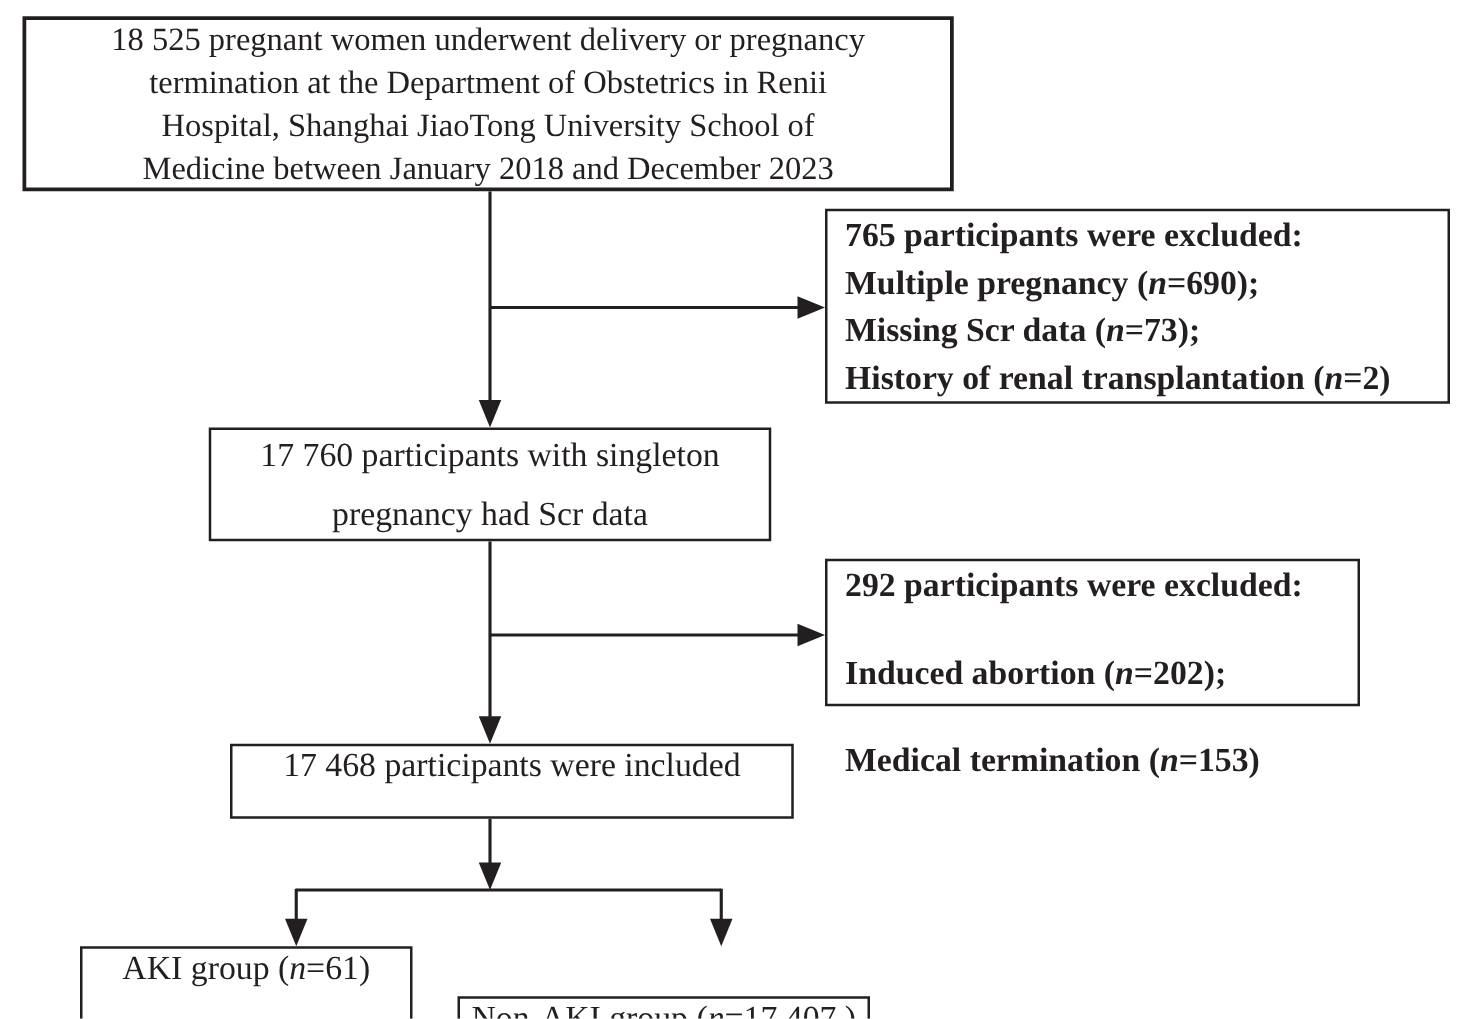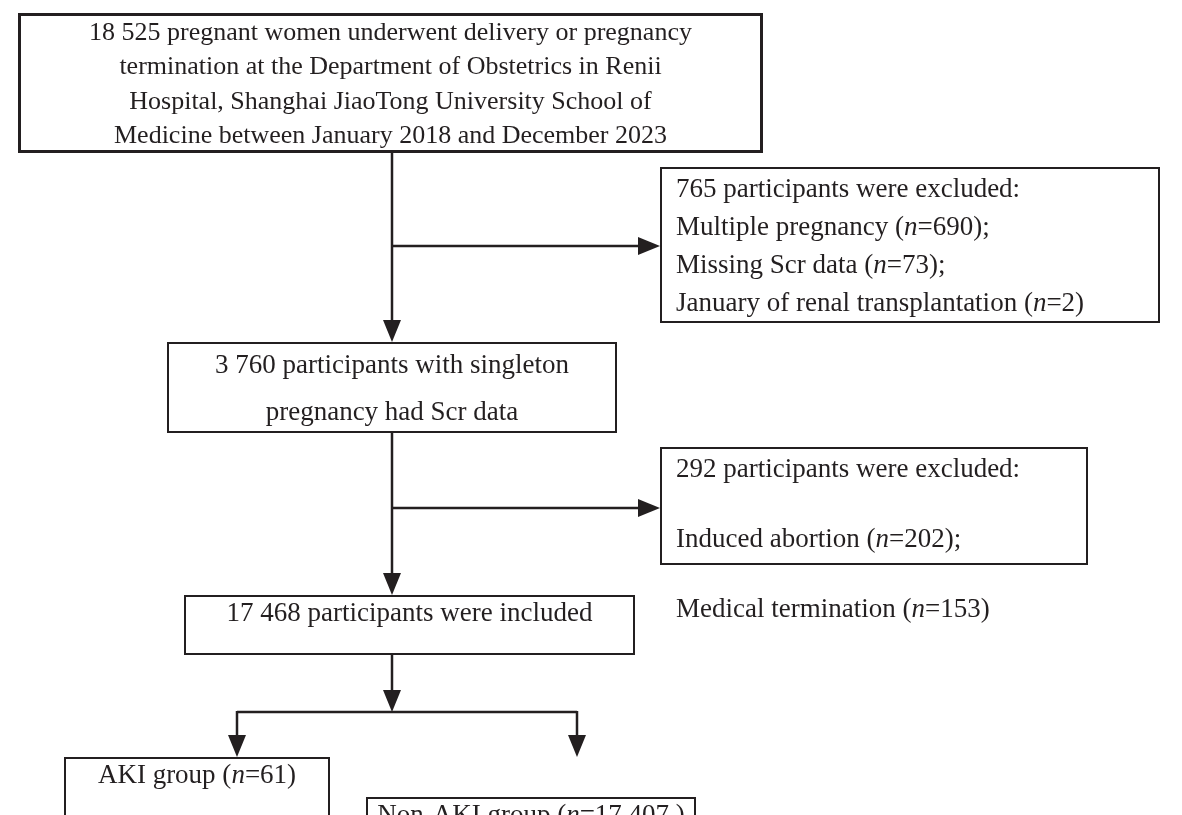--- a/index.html
+++ b/index.html
@@ -48,20 +48,21 @@
   }
   .box.centered {
     align-items: center;
     text-align: center;
   }
   .box.left-aligned {
     align-items: flex-start;
     text-align: left;
     padding-left: 14px;
     padding-right: 14px;
+    font-weight: bold;
   }
   .box-enrollment {
     left: 18px; top: 13px; width: 745px; height: 140px;
     border-width: 3px;
     font-size: 26px;
   }
   .box-enrollment .line { line-height: 31px; }
   .box-exclusion1 {
     left: 660px; top: 167px; width: 500px; height: 156px;
   }
@@ -135,25 +136,25 @@
       <div class="line"><span>18 525 pregnant women underwent delivery or pregnancy</span></div>
       <div class="line"><span>termination at the Department of Obstetrics in Renii</span></div>
       <div class="line"><span>Hospital, Shanghai JiaoTong University School of</span></div>
       <div class="line"><span>Medicine between January 2018 and December 2023</span></div>
     </div>
 
   <div class="box left-aligned box-exclusion1">
       <div class="line"><span>765 participants were excluded:</span></div>
       <div class="line"><span>Multiple pregnancy (</span><span style="font-style: italic;">n</span><span>=690);</span></div>
       <div class="line"><span>Missing Scr data (</span><span style="font-style: italic;">n</span><span>=73);</span></div>
-      <div class="line"><span>January of renal transplantation (</span><span style="font-style: italic;">n</span><span>=2)</span></div>
+      <div class="line"><span>History of renal transplantation (</span><span style="font-style: italic;">n</span><span>=2)</span></div>
     </div>
 
   <div class="box centered box-singleton">
-      <div class="line"><span>3 760 participants with singleton</span></div>
+      <div class="line"><span>17 760 participants with singleton</span></div>
       <div class="line"><span>pregnancy had Scr data</span></div>
     </div>
 
   <div class="box left-aligned box-exclusion2">
       <div class="line"><span>292 participants were excluded:</span></div>
       <div class="line"><span>Induced abortion (</span><span style="font-style: italic;">n</span><span>=202);</span></div>
       <div class="line"><span>Medical termination (</span><span style="font-style: italic;">n</span><span>=153)</span></div>
     </div>
 
   <div class="box centered box-included">

